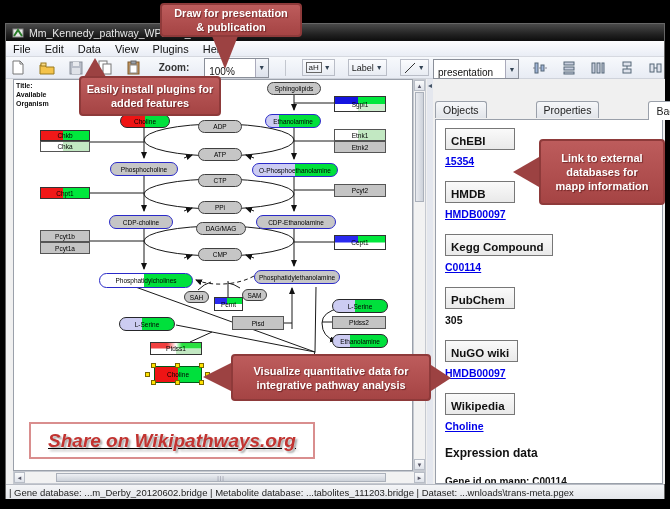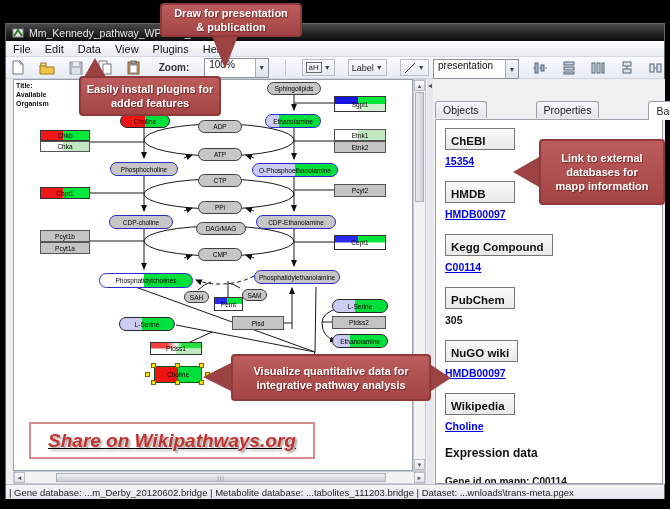--- a/index.html
+++ b/index.html
@@ -10,21 +10,21 @@
   .titlebar{position:absolute;left:0;top:0;width:100%;height:17px;background:linear-gradient(180deg,#4a4a4a,#222 60%,#0d0d0d);display:flex;align-items:center;padding-left:6px;}
   .titlebar .ttext{color:#e8e8e8;font-size:10.5px;margin-left:5px;white-space:nowrap;}
   
   .menubar{position:absolute;left:0;top:17px;width:100%;height:16px;background:linear-gradient(180deg,#fdfdfe,#e9edf5);border-bottom:1px solid #d6d9e0;display:flex;align-items:center;font-size:11px;}
   .menubar .mitem{padding:0 7px;height:100%;display:flex;align-items:center;color:#111;}
   
   .toolbar{position:absolute;left:0;top:33px;width:100%;height:22px;background:linear-gradient(180deg,#f7f9fc,#e8ecf4);border-bottom:1px solid #cfd3db;display:flex;align-items:center;padding-left:4px;gap:13px;}
   .tbico{width:18px;height:18px;display:flex;align-items:center;justify-content:center;}
   .tbsep{width:1px;height:16px;background:#c3c7cf;margin:0 3px;}
   .tblabel{font-size:10px;font-weight:bold;color:#333;margin:0 2px 0 4px;}
-  .combo{height:20px;background:#fff;border:1px solid #8a8f99;display:flex;align-items:flex-start;font-size:10px;position:relative;padding-left:4px;color:#111;}
+  .combo{height:20px;background:#fff;border:1px solid #8a8f99;display:flex;align-items:flex-end;font-size:10px;position:relative;padding-left:4px;color:#111;}
   .combo .carr{position:absolute;right:0;top:0;width:13px;height:100%;background:linear-gradient(180deg,#f4f6fa,#dde2ec);border-left:1px solid #aab;display:flex;align-items:center;justify-content:center;font-size:7px;color:#345;}
   .ddbtn{height:17px;border:1px solid #b9bdc7;background:linear-gradient(180deg,#fbfcfe,#e8ecf3);display:flex;align-items:center;font-size:9px;padding:0 3px;gap:2px;color:#222;}
   .ddbtn .dar{font-size:7px;color:#345;}
   .viscombo{position:absolute;left:427px;top:2px;width:86px;}
   
   .canvas{position:absolute;left:7px;top:55px;width:400px;height:392px;background:#fff;border:1px solid #9aa0aa;}
   .canvas svg{position:absolute;left:0;top:0;}
   .canvas-meta{position:absolute;left:2px;top:1px;font-size:7px;font-weight:bold;color:#111;line-height:9px;}
   .pnode{position:absolute;display:flex;align-items:center;justify-content:center;font-size:6.5px;color:#000;border:1px solid #404040;white-space:nowrap;overflow:hidden;z-index:3;}
   .pill{border-radius:8px;}

